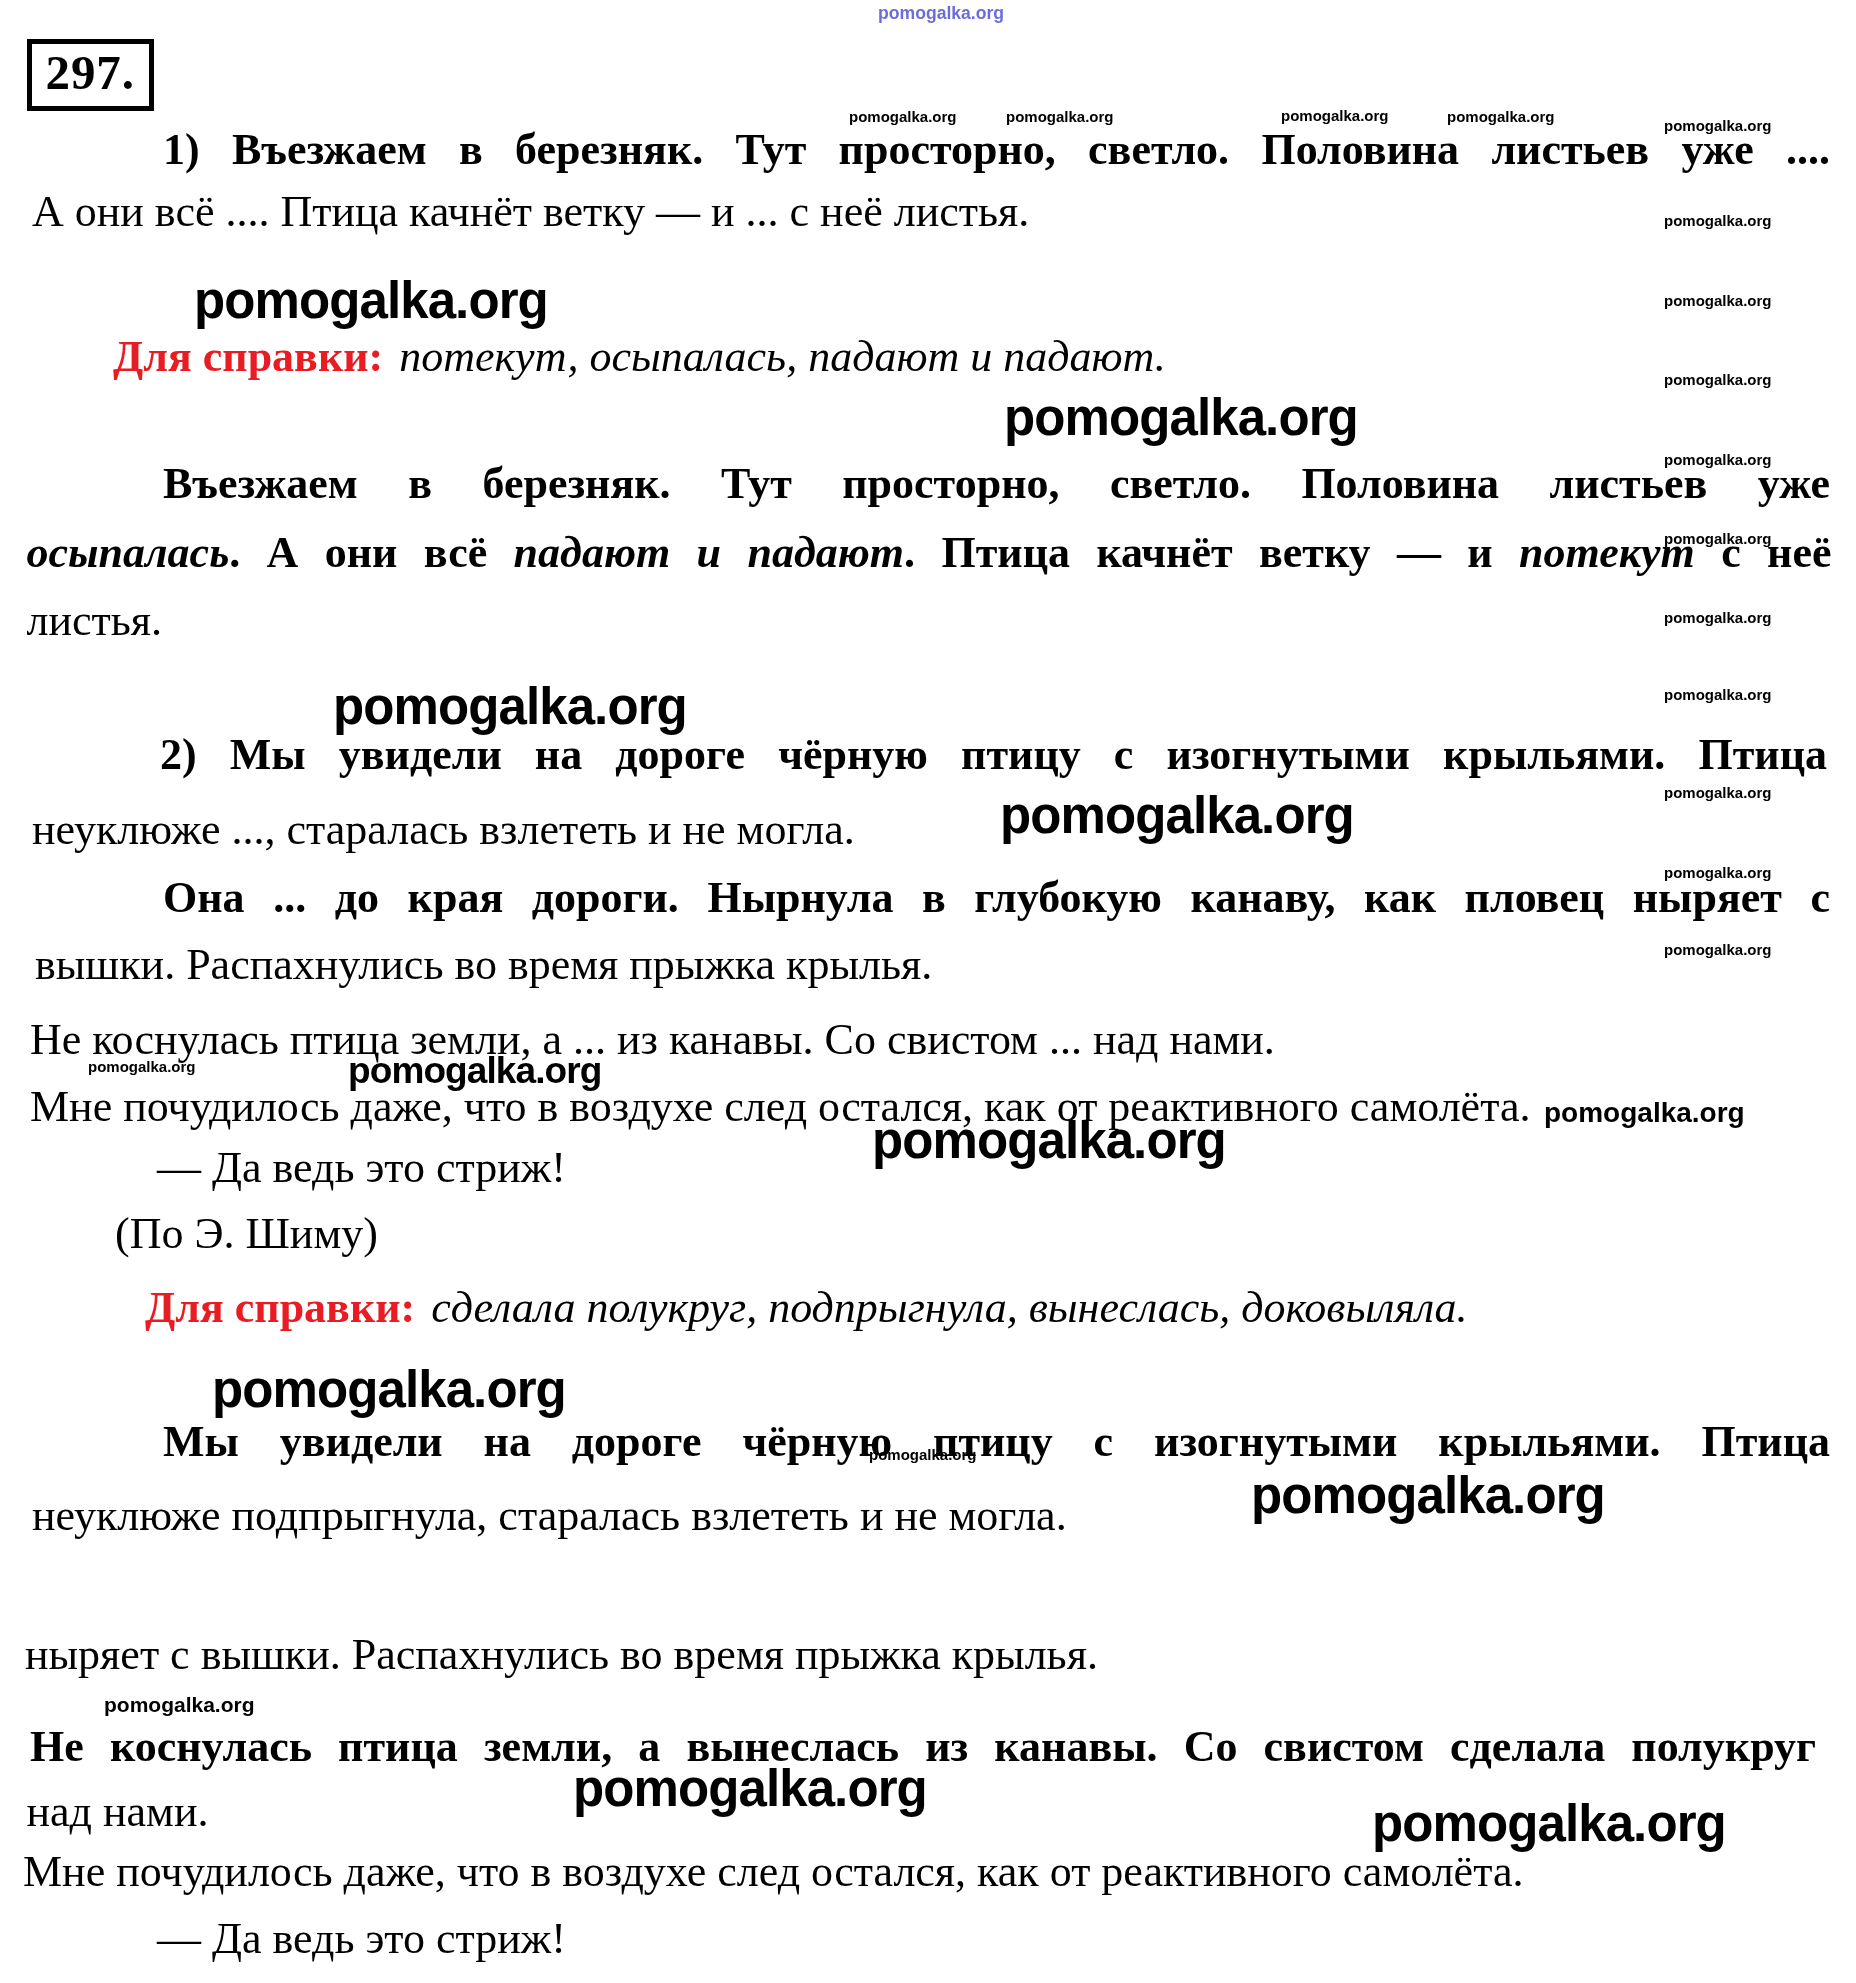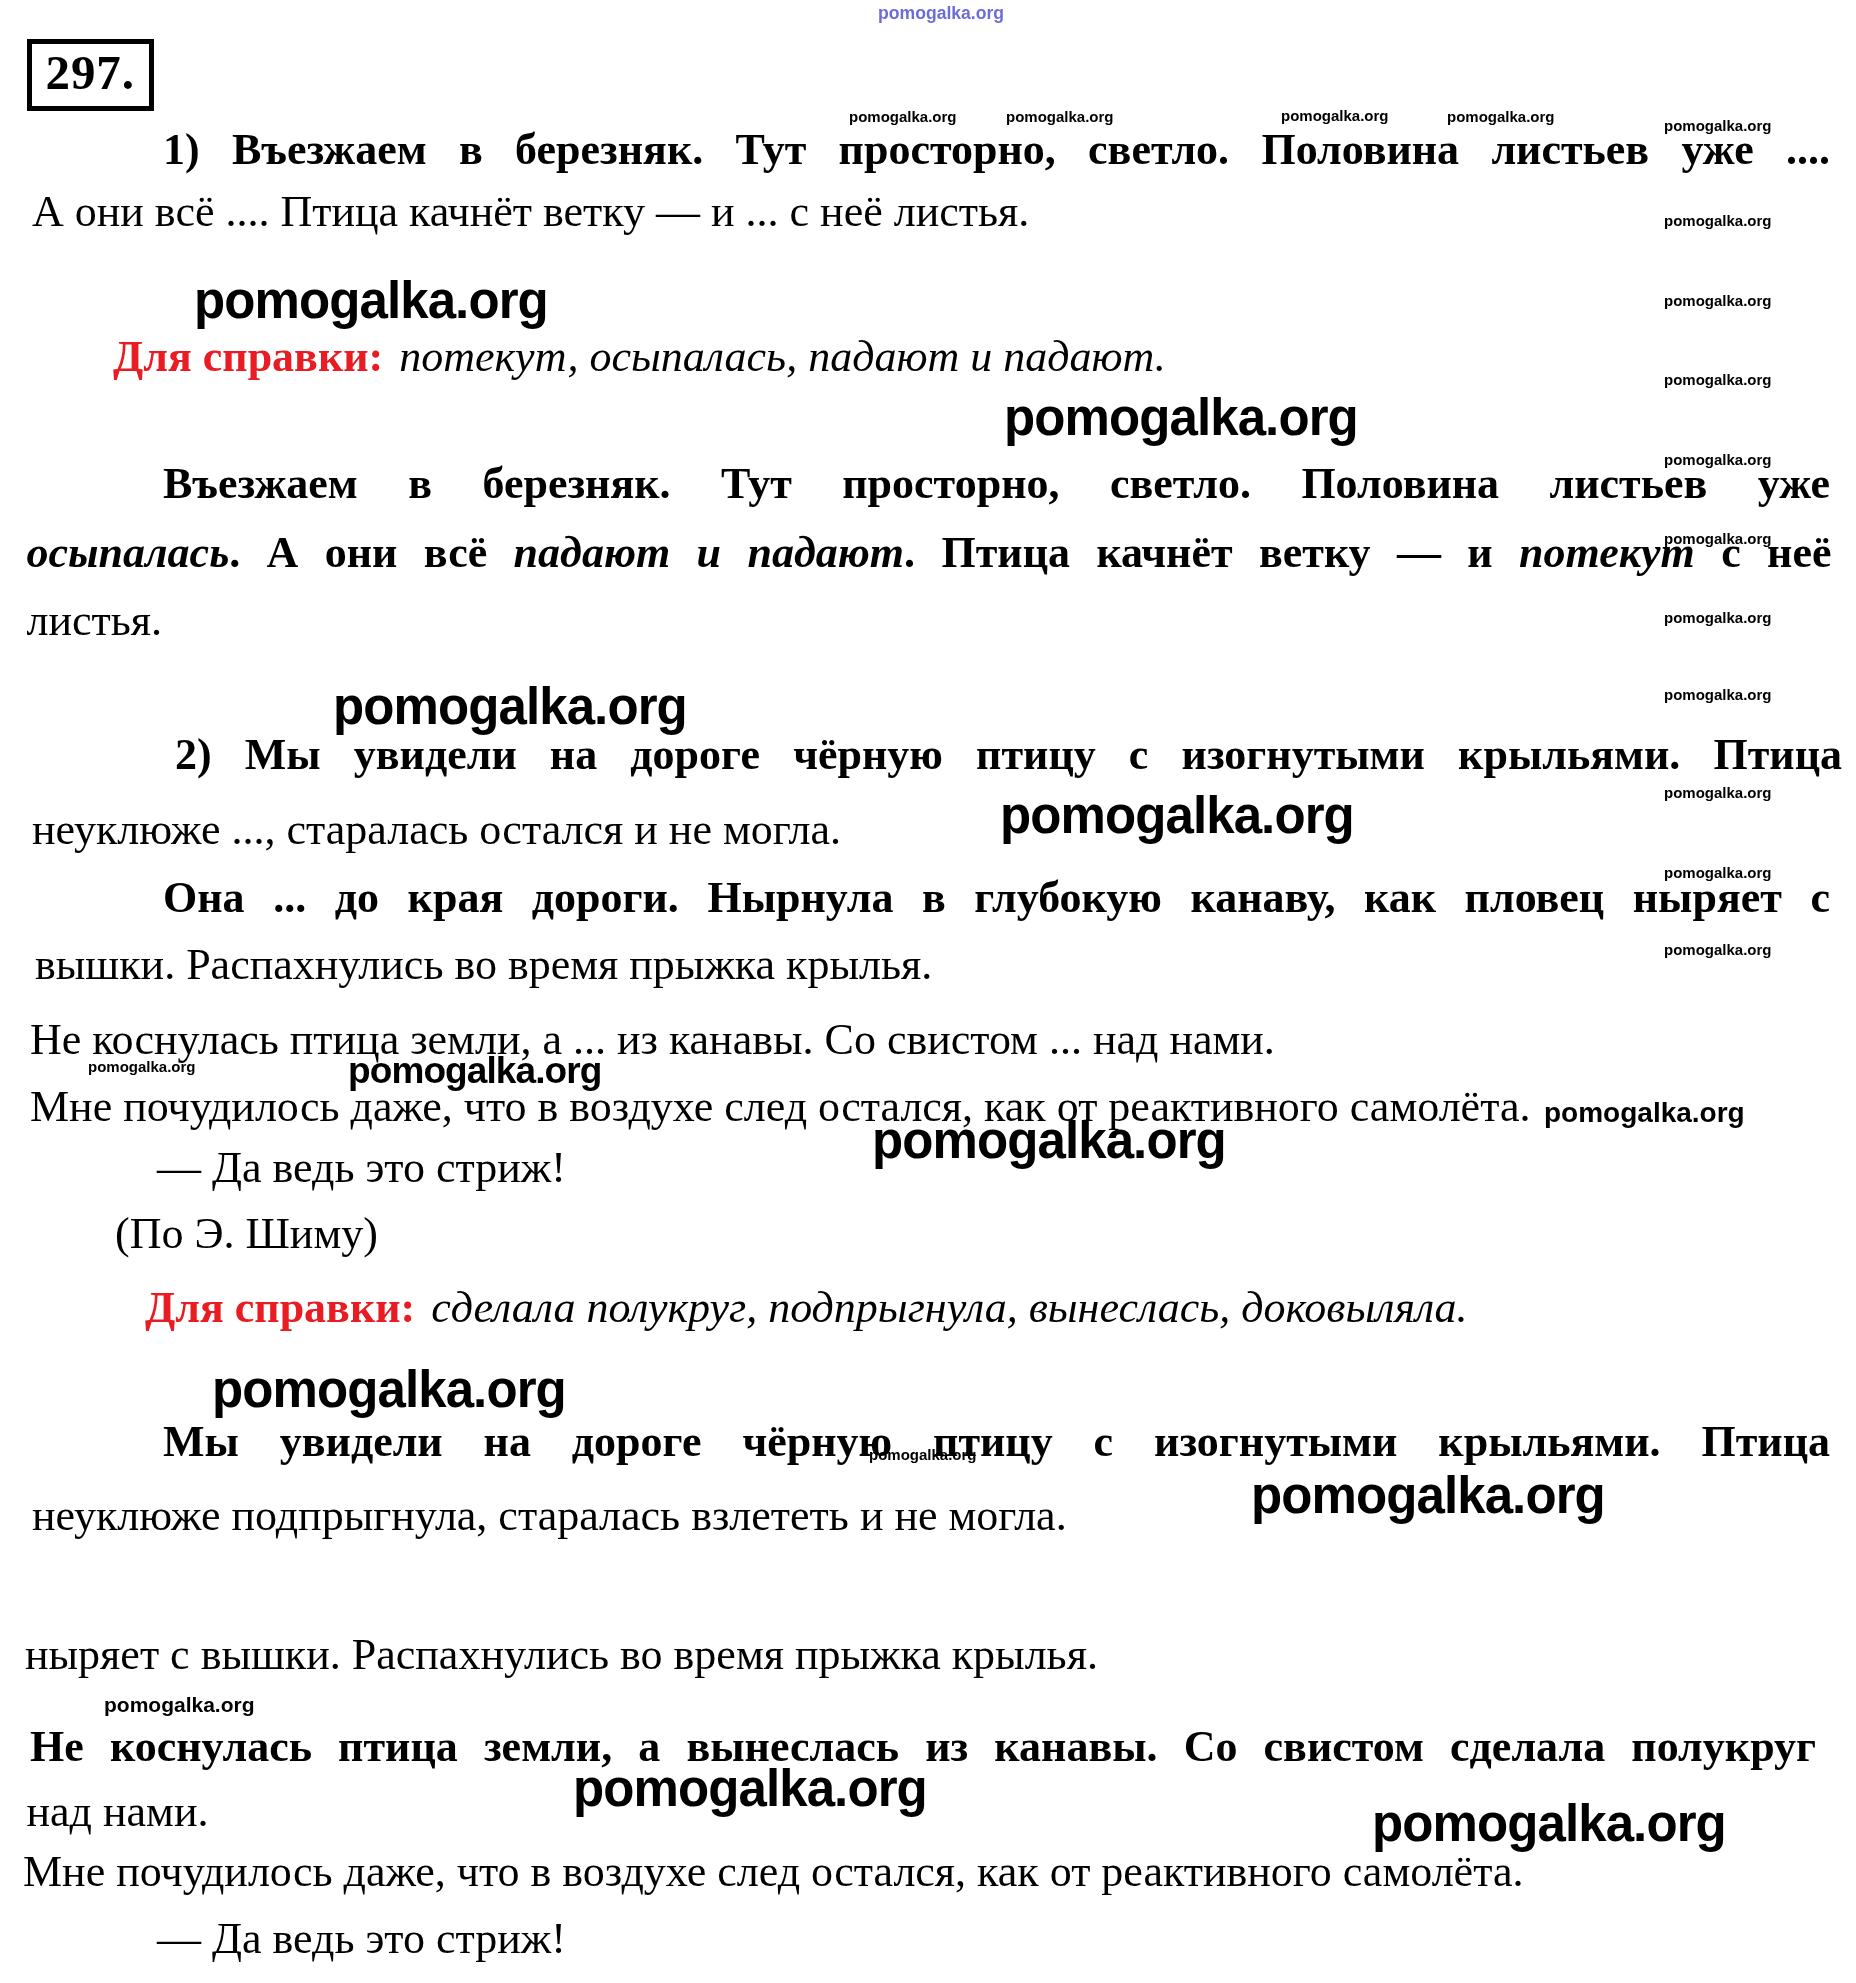--- a/index.html
+++ b/index.html
@@ -69,22 +69,22 @@
   <div class="line" style="left:113px; top:332px;">
     <span class="ref-label" style="color: rgb(232, 28, 34);">Для справки:</span><span class="ref-words">потекут, осыпалась, падают и падают.</span>
   </div>
 
   <div class="line j" style="left:163px; top:459px; width:1667px;">Въезжаем в березняк. Тут просторно, светло. Половина листьев уже</div>
   <div class="line j" style="left:26.5px; top:528px; width:1805px;">
     <span class="it">осыпалась</span><span>. А они всё </span><span class="it">падают и падают</span><span>. Птица качнёт ветку — и </span><span class="it">потекут</span><span> с неё</span>
   </div>
   <div class="line" style="left:26.5px; top:596px;">листья.</div>
 
-  <div class="line j" style="left:175px; top:730px; width:1667px;">2) Мы увидели на дороге чёрную птицу с изогнутыми крыльями. Птица</div>
-  <div class="line" style="left:32px; top:805px;">неуклюже ..., старалась остался и не могла.</div>
+  <div class="line j" style="left:160px; top:730px; width:1667px;">2) Мы увидели на дороге чёрную птицу с изогнутыми крыльями. Птица</div>
+  <div class="line" style="left:32px; top:805px;">неуклюже ..., старалась взлететь и не могла.</div>
   <div class="line j" style="left:163px; top:873px; width:1667px;">Она ... до края дороги. Нырнула в глубокую канаву, как пловец ныряет с</div>
   <div class="line" style="left:35px; top:940px;">вышки. Распахнулись во время прыжка крылья.</div>
   <div class="line" style="left:30px; top:1015px;">Не коснулась птица земли, а ... из канавы. Со свистом ... над нами.</div>
   <div class="line" style="left:30px; top:1082px;">Мне почудилось даже, что в воздухе след остался, как от реактивного самолёта.</div>
   <div class="line" style="left:157px; top:1143px;">— Да ведь это стриж!</div>
   <div class="line" style="left:115px; top:1209px;">(По Э. Шиму)</div>
 
   <div class="line" style="left:113px; top:1283px;margin-left:32px;">
     <span class="ref-label" style="color: rgb(232, 28, 34);">Для справки:</span><span class="ref-words">сделала полукруг, подпрыгнула, вынеслась, доковыляла.</span>
   </div>

